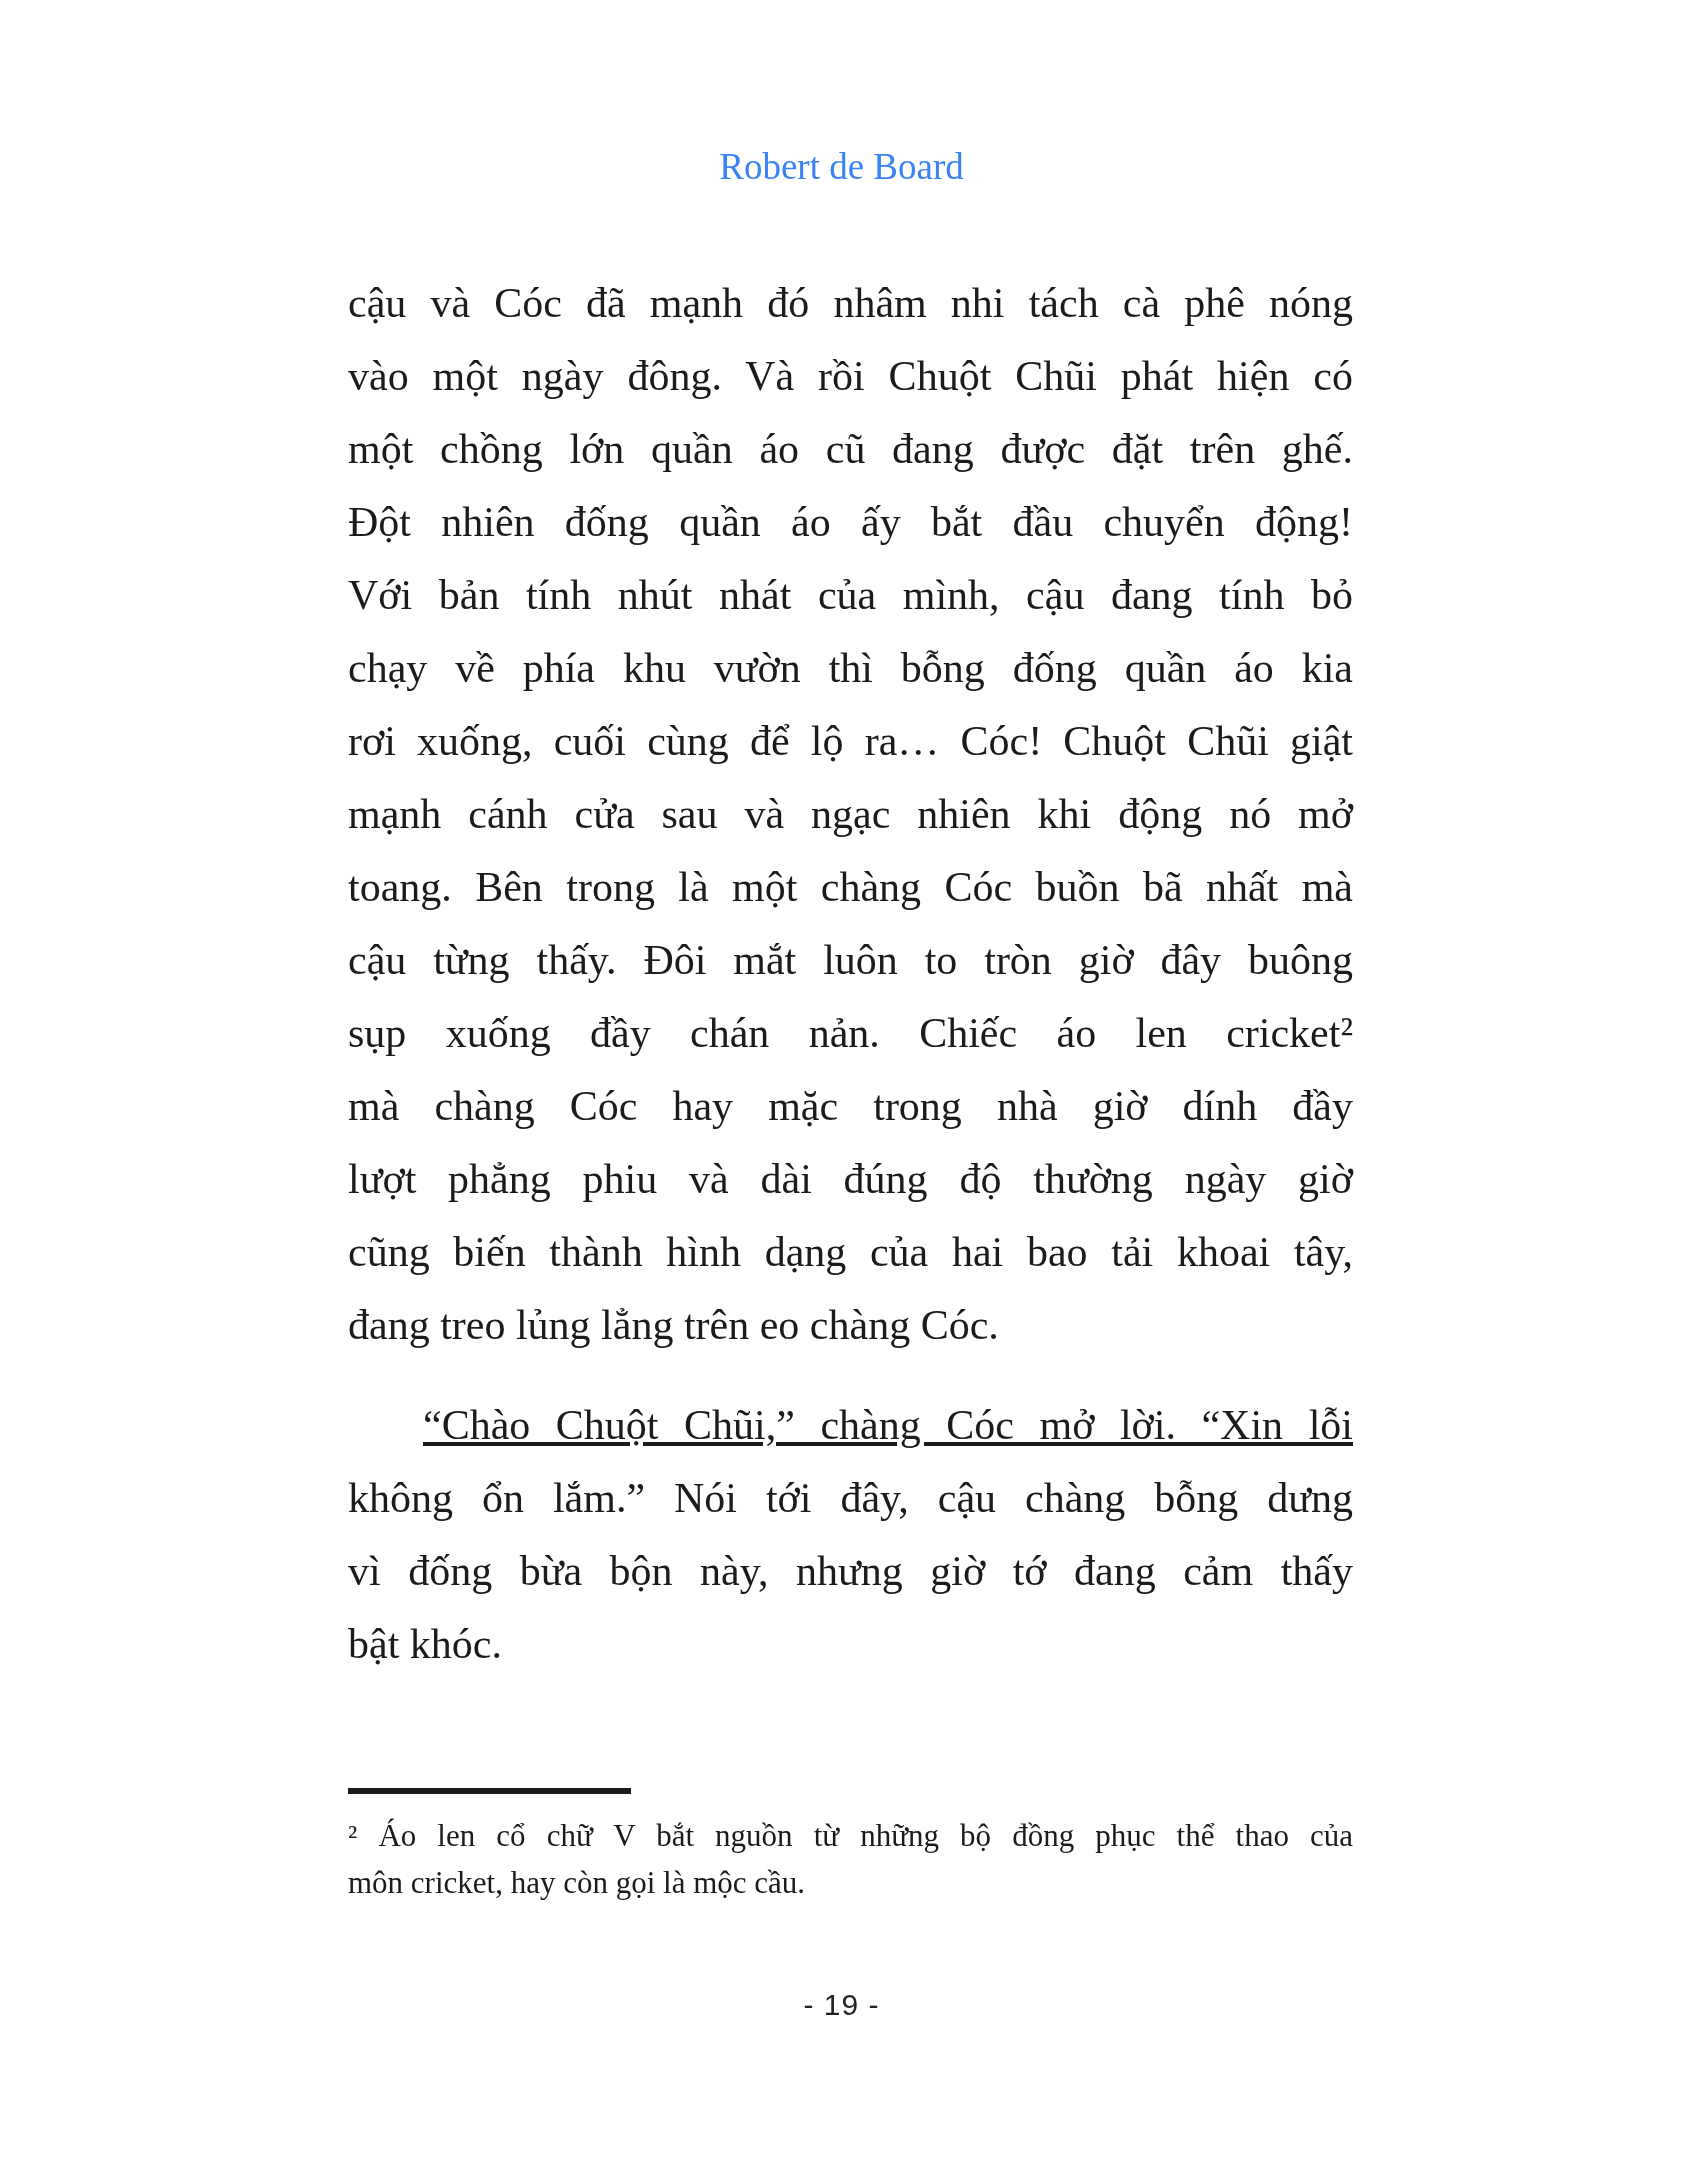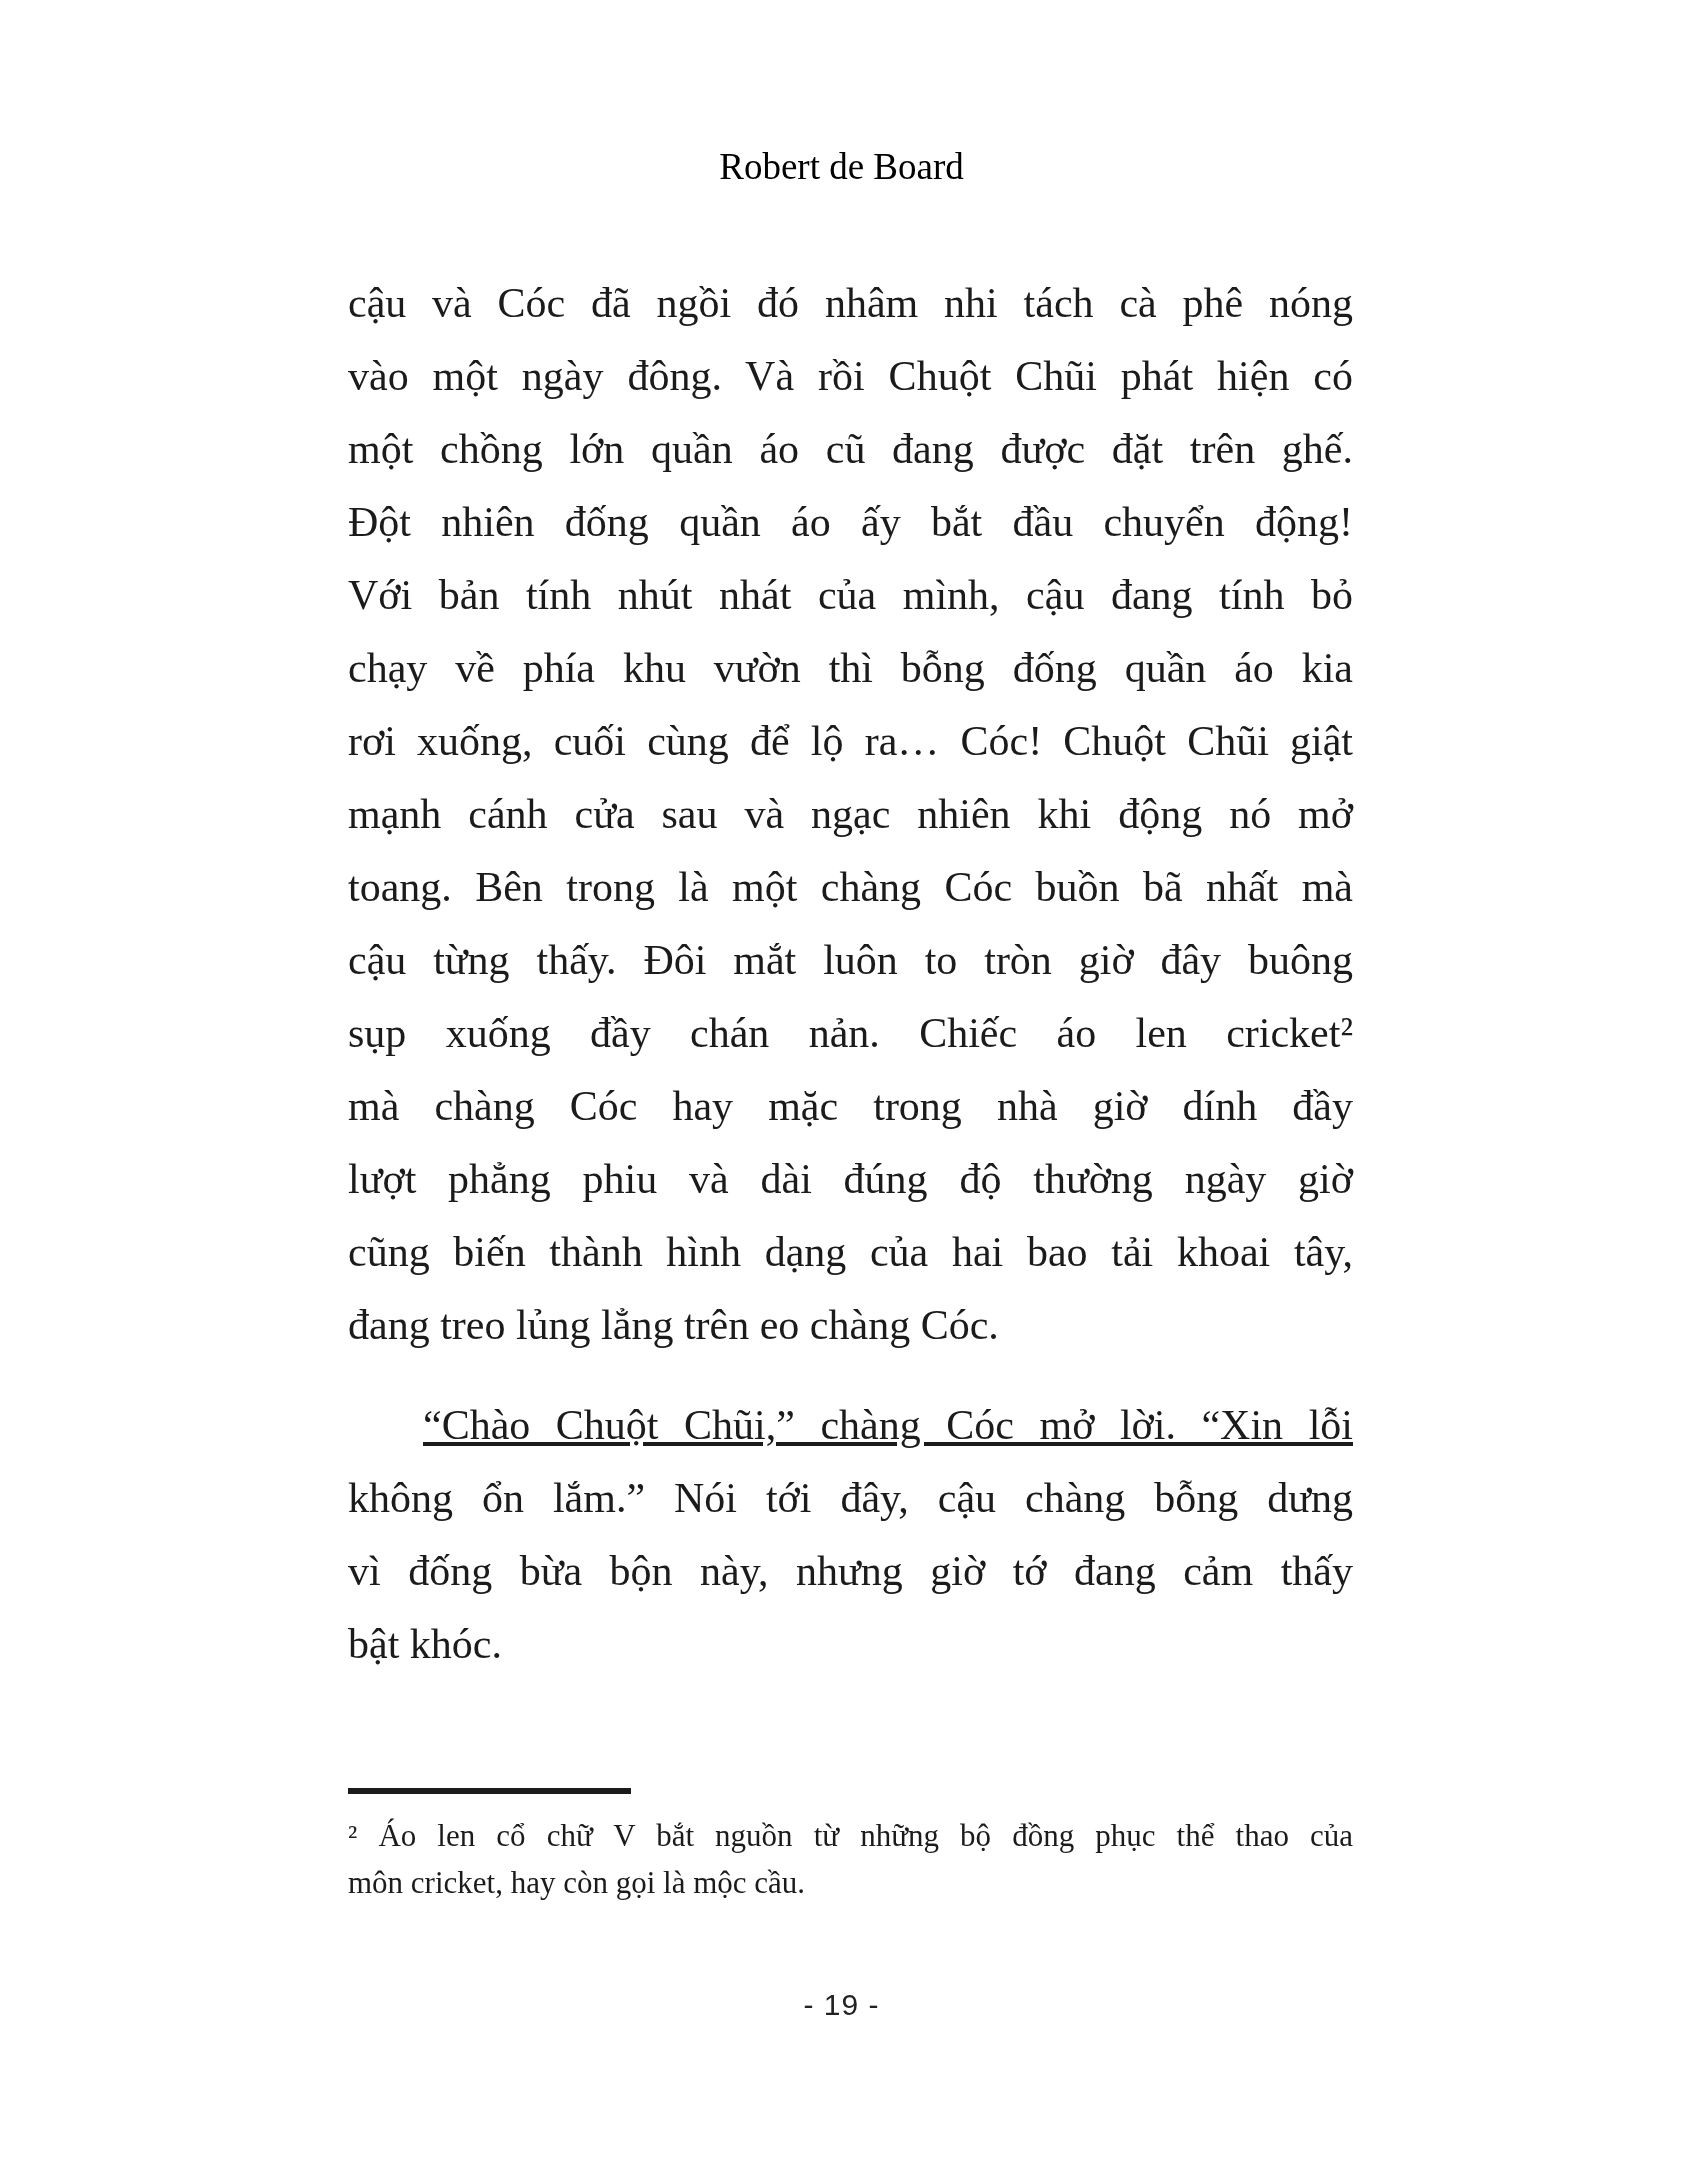--- a/index.html
+++ b/index.html
@@ -17,21 +17,21 @@
     color: #1b1b1b;
   }
   .page-header {
     position: absolute;
     top: 145px;
     left: 0;
     width: 100%;
     text-align: center;
     font-size: 37px;
     line-height: 44px;
-    color: #000000;
+    color: #3b82f6;
   }
   .text-block {
     position: absolute;
     top: 267px;
     left: 348px;
     width: 1005px;
     font-size: 42px;
   }
   .bline {
     height: 73px;
@@ -92,21 +92,21 @@
 </head>
 <body>
 
 <div class="page">
 
   <div class="page-header">Robert de Board</div>
 
   <div class="text-block">
 
     <div class="para">
-      <div class="bline">cậu và Cóc đã ngồi đó nhâm nhi tách cà phê nóng</div>
+      <div class="bline">cậu và Cóc đã mạnh đó nhâm nhi tách cà phê nóng</div>
       <div class="bline">vào một ngày đông. Và rồi Chuột Chũi phát hiện có</div>
       <div class="bline">một chồng lớn quần áo cũ đang được đặt trên ghế.</div>
       <div class="bline">Đột nhiên đống quần áo ấy bắt đầu chuyển động!</div>
       <div class="bline">Với bản tính nhút nhát của mình, cậu đang tính bỏ</div>
       <div class="bline">chạy về phía khu vườn thì bỗng đống quần áo kia</div>
       <div class="bline">rơi xuống, cuối cùng để lộ ra… Cóc! Chuột Chũi giật</div>
       <div class="bline">mạnh cánh cửa sau và ngạc nhiên khi động nó mở</div>
       <div class="bline">toang. Bên trong là một chàng Cóc buồn bã nhất mà</div>
       <div class="bline">cậu từng thấy. Đôi mắt luôn to tròn giờ đây buông</div>
       <div class="bline">sụp xuống đầy chán nản. Chiếc áo len cricket²</div>

